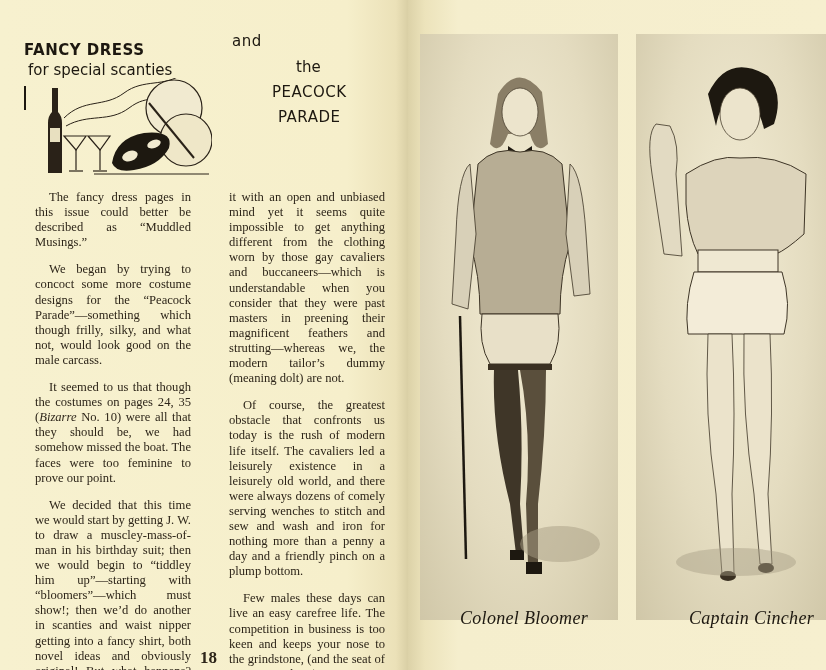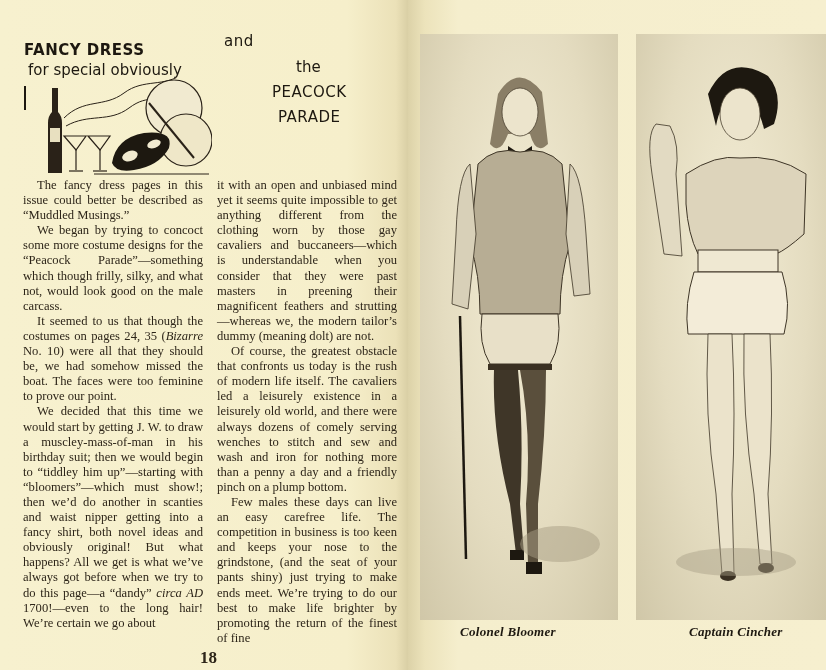--- a/index.html
+++ b/index.html
@@ -27,62 +27,62 @@
     .title-sub {
       font-family: "DejaVu Sans", sans-serif; font-size: 15px; color: #1d1810;
       margin-left: 4px; line-height: 16px;
     }
     .title-bar { position: absolute; left: 0; top: 48px; width: 1.5px; height: 24px; background: #1d1810; }
     .art { position: absolute; left: 34px; top: 78px; width: 178px; height: 98px; }
     .title-right {
       position: absolute; left: 220px; top: 32px; width: 180px;
       font-family: "DejaVu Sans", sans-serif; font-size: 15px; color: #1d1810;
     }
-    .t-and { position: absolute; left: 4px; top: 0; letter-spacing: 0.5px; }
+    .t-and { position: absolute; left: 12px; top: 0; letter-spacing: 0.5px; }
     .t-the { position: absolute; left: 76px; top: 26px; }
     .t-peacock { position: absolute; left: 52px; top: 51px; letter-spacing: 0.5px; }
     .t-parade { position: absolute; left: 58px; top: 76px; letter-spacing: 0.5px; }
 
     .col {
       position: absolute; top: 178px; width: 180px;
       font-size: 12.6px; line-height: 15.1px; text-align: justify;
       color: #2d2519;
     }
-    .col p { margin: 0; text-indent: 14px; }
+    .col p { margin: 12px; text-indent: 14px; }
     .col p.cont { text-indent: 0; }
     .col-1 { left: 23px; }
     .col-2 { left: 217px; }
     .col i { font-style: italic; }
     .folio {
       position: absolute; left: 200px; top: 648px; font-size: 17px; font-weight: bold; color: #2d2519;
     }
 
     .illus {
       position: absolute; top: 34px; height: 586px;
       background: radial-gradient(ellipse at 50% 40%, #f2ecd4 0%, #e4dcc0 55%, #d0c7a8 100%);
     }
     .illus-1 { left: 12px; width: 198px; }
     .illus-2 { left: 228px; width: 194px; }
     .illus svg { width: 100%; height: 100%; display: block; }
     .caption {
-      position: absolute; top: 624px; font-size: 13px; font-weight: bold; font-style: italic;
+      position: absolute; top: 608px; font-size: 18px; font-weight: normal; font-style: italic;
       color: #1d1810; letter-spacing: 0.3px;
     }
     .caption-1 { left: 52px; }
     .caption-2 { left: 281px; text-align: center; }
   </style>
 </head>
 <body>
 
 <div class="spread">
 
   <div class="page-left">
     <div class="title-block">
       <div class="title-main">FANCY DRESS</div>
-      <div class="title-sub">for special obviously</div>
+      <div class="title-sub">for special scanties</div>
       <div class="title-bar"></div>
     </div>
 
     <div class="art">
       <svg viewBox="0 0 178 98" xmlns="http://www.w3.org/2000/svg">
 
         <path d="M30 40 C50 20, 70 30, 90 15 S130 10, 150 -5" stroke="#2a2218" stroke-width="1" fill="none"></path>
         <path d="M32 48 C55 35, 75 45, 95 30 S125 25, 145 20" stroke="#2a2218" stroke-width="1" fill="none"></path>
 
         <circle cx="140" cy="30" r="28" stroke="#2a2218" stroke-width="1.2" fill="#f1ead0"></circle>

